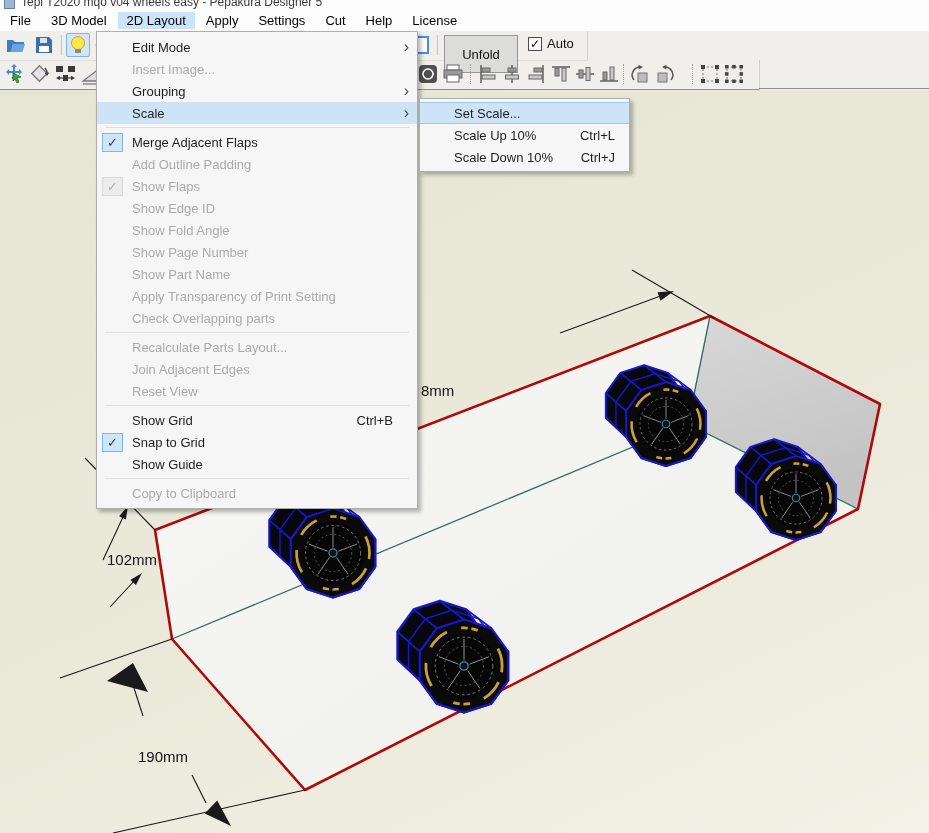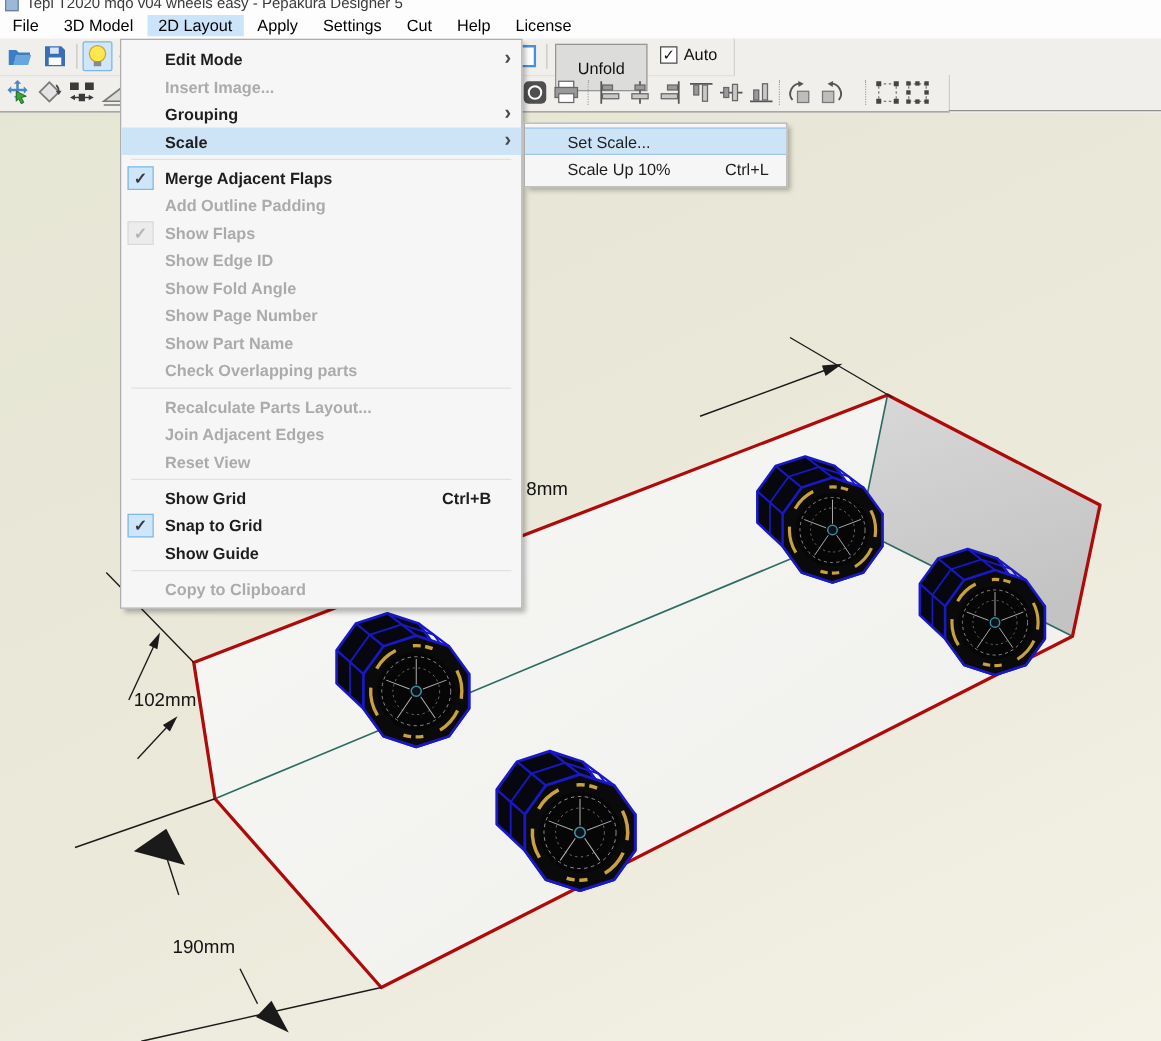--- a/index.html
+++ b/index.html
@@ -39,21 +39,21 @@
         line-height:13px;text-align:center;box-sizing:border-box;color:#111;}
 
   
   .canvas{position:absolute;top:90px;left:0;width:929px;height:743px;
           background:linear-gradient(155deg,#e6e6d5 0%,#ebe9da 55%,#f4f2e6 100%);padding-left:36px;}
   .canvas svg{position:absolute;top:0;left:0;}
 
   
   .menu{position:absolute;left:96px;top:31px;width:322px;background:#f6f6f6;
         border:1px solid #aeaeae;box-shadow:3px 3px 4px rgba(0,0,0,.28);
-        padding:4px 0;z-index:10;font-size:13px;color:#1e1e1e;box-sizing:border-box;font-weight:bold;}
+        padding:4px 0;z-index:10;font-size:13px;color:#1e1e1e;box-sizing:border-box;}
   .mrow{height:22px;display:flex;align-items:center;padding:0 8px 0 5px;}
   .mrow .chk{width:21px;height:19px;margin-right:9px;flex:none;text-align:center;
              line-height:18px;font-size:13px;color:transparent;box-sizing:border-box;}
   .mrow.checked .chk{background:#cde6fa;border:1px solid #7fb9e6;color:#3a3a3a;}
   .mrow.checkeddis .chk{background:#ececec;border:1px solid #dadada;color:#b3b3b3;}
   .mrow .lbl{white-space:nowrap;}
   .mrow .sc{margin-left:auto;padding-right:16px;}
   .mrow .arr{margin-left:auto;color:#4a4a4a;font-size:16px;line-height:1;}
   .mrow.dis{color:#ababab;}
   .mrow.hl{background:#cde4f7;}
@@ -373,20 +373,24 @@
   <div class="mrow dis">
     <span class="chk"></span>
     <span class="lbl">Show Page Number</span>
   </div>
   <div class="mrow dis">
     <span class="chk"></span>
     <span class="lbl">Show Part Name</span>
   </div>
   <div class="mrow dis">
     <span class="chk"></span>
+    <span class="lbl">Apply Transparency of Print Setting</span>
+  </div>
+  <div class="mrow dis">
+    <span class="chk"></span>
     <span class="lbl">Check Overlapping parts</span>
   </div>
   <div class="msep"></div>
   <div class="mrow dis">
     <span class="chk"></span>
     <span class="lbl">Recalculate Parts Layout...</span>
   </div>
   <div class="mrow dis">
     <span class="chk"></span>
     <span class="lbl">Join Adjacent Edges</span>
@@ -417,13 +421,17 @@
 </div>
 
 <div class="submenu">
   <div class="srow hl">
     <span class="lbl">Set Scale...</span>
   </div>
   <div class="srow">
     <span class="lbl">Scale Up 10%</span>
     <span class="sc">Ctrl+L</span>
   </div>
+  <div class="srow">
+    <span class="lbl">Scale Down 10%</span>
+    <span class="sc">Ctrl+J</span>
+  </div>
 </div>
 
 </body></html>

